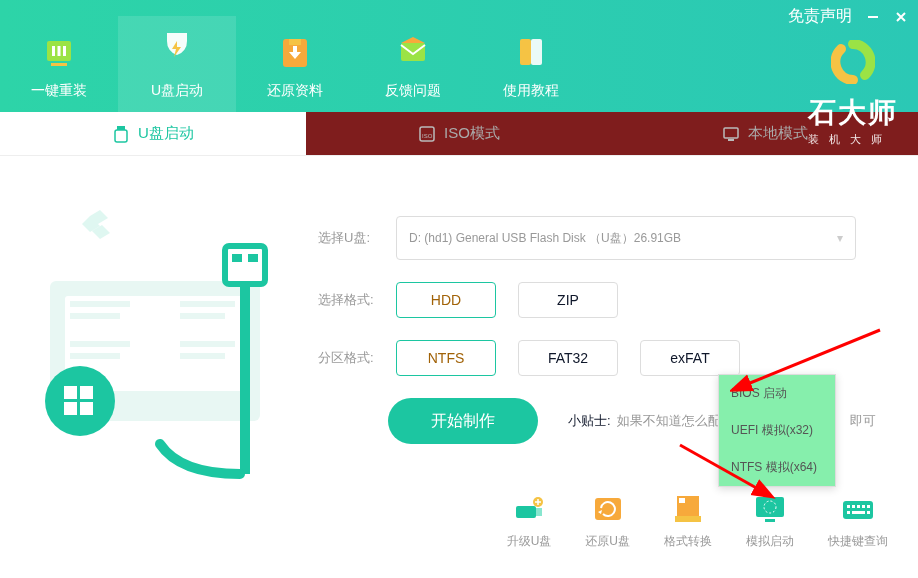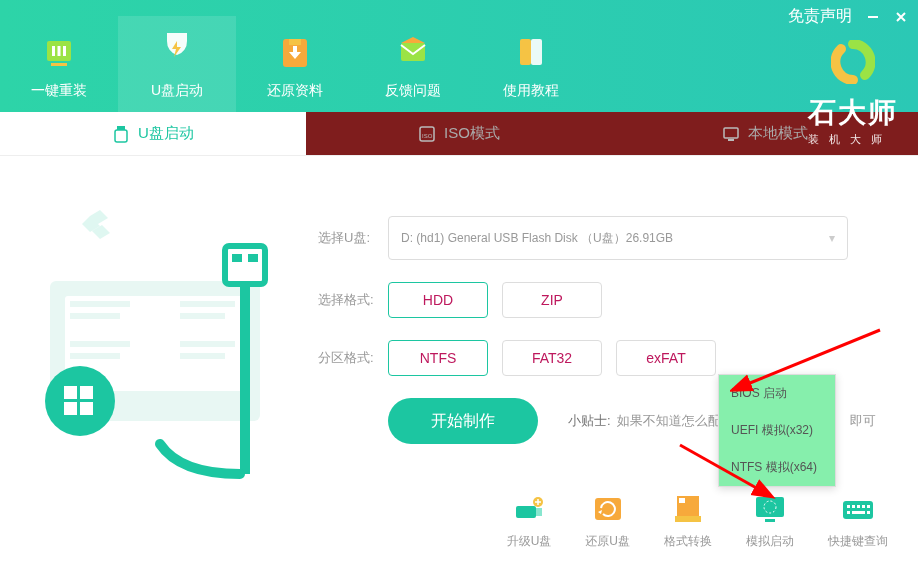--- a/index.html
+++ b/index.html
@@ -22,32 +22,32 @@
 .tabs { height: 44px; display: flex; border-bottom: 1px solid #eee; }
 .tab { flex: 1; display: flex; align-items: center; justify-content: center; gap: 8px; font-size: 15px; cursor: pointer; color: #aaa; background: #7f1d1d; }
 .tab.active { color: #1cc6a1; background: #fff; }
 .tab-icon { width: 18px; height: 18px; }
 
 .content { position: relative; padding: 40px 40px 20px 40px; height: 422px; }
 
 .illustration { position: absolute; left: 30px; top: 30px; width: 260px; height: 300px; }
 
 .form-area { position: absolute; left: 318px; top: 60px; right: 40px; }
-.form-row { display: flex; align-items: center; margin-bottom: 22px; }
+.form-row { display: flex; align-items: center; margin-bottom: 22px; gap: 8px; }
 .form-label { width: 70px; font-size: 13px; color: #999; }
 .select-box { flex: 1; max-width: 460px; height: 44px; border: 1px solid #ddd; border-radius: 4px; padding: 0 12px; display: flex; align-items: center; justify-content: space-between; font-size: 12px; color: #999; cursor: pointer; }
 .chev { color: #ccc; }
 
-.opt-btn { width: 100px; height: 36px; border: 1px solid #ddd; border-radius: 4px; background: #fff; font-size: 14px; color: #be185d; cursor: pointer; margin-right: 14px; }
-.opt-btn.sel { border-color: #1cc6a1; color: #be185d; }
+.opt-btn { width: 100px; height: 36px; border: 1px solid #ddd; border-radius: 4px; background: #fff; font-size: 14px; color: #0f172a; cursor: pointer; margin-right: 14px; }
+.opt-btn.sel { border-color: #1cc6a1; color: #a16207; }
 
 .start-btn { width: 150px; height: 46px; background: #1cc6a1; color: #fff; border: none; border-radius: 23px; font-size: 16px; cursor: pointer; margin-left: 0; }
 
 .tip-row { display: flex; align-items: center; gap: 6px; font-size: 13px; }
-.tip-label { color: #737373; text-align: right; }
+.tip-label { color: #0f172a; text-align: right; }
 .tip-text { color: #999; }
 
 .bottom-actions { position: absolute; bottom: 28px; right: 30px; display: flex; gap: 34px; }
 .ba-item { display: flex; flex-direction: column; align-items: center; gap: 8px; cursor: pointer; }
 .ba-label { font-size: 12px; color: #999; }
 .ba-icon { width: 38px; height: 32px; display: flex; align-items: center; justify-content: center; }
 
 .popup { position: absolute; left: 718px; top: 374px; width: 118px; background: #86efac; border: 1px solid #ddd; box-shadow: 0 2px 8px rgba(0,0,0,0.15); z-index: 10; }
 .popup-item { padding: 10px 12px; font-size: 12px; color: #555; cursor: pointer; }
 

